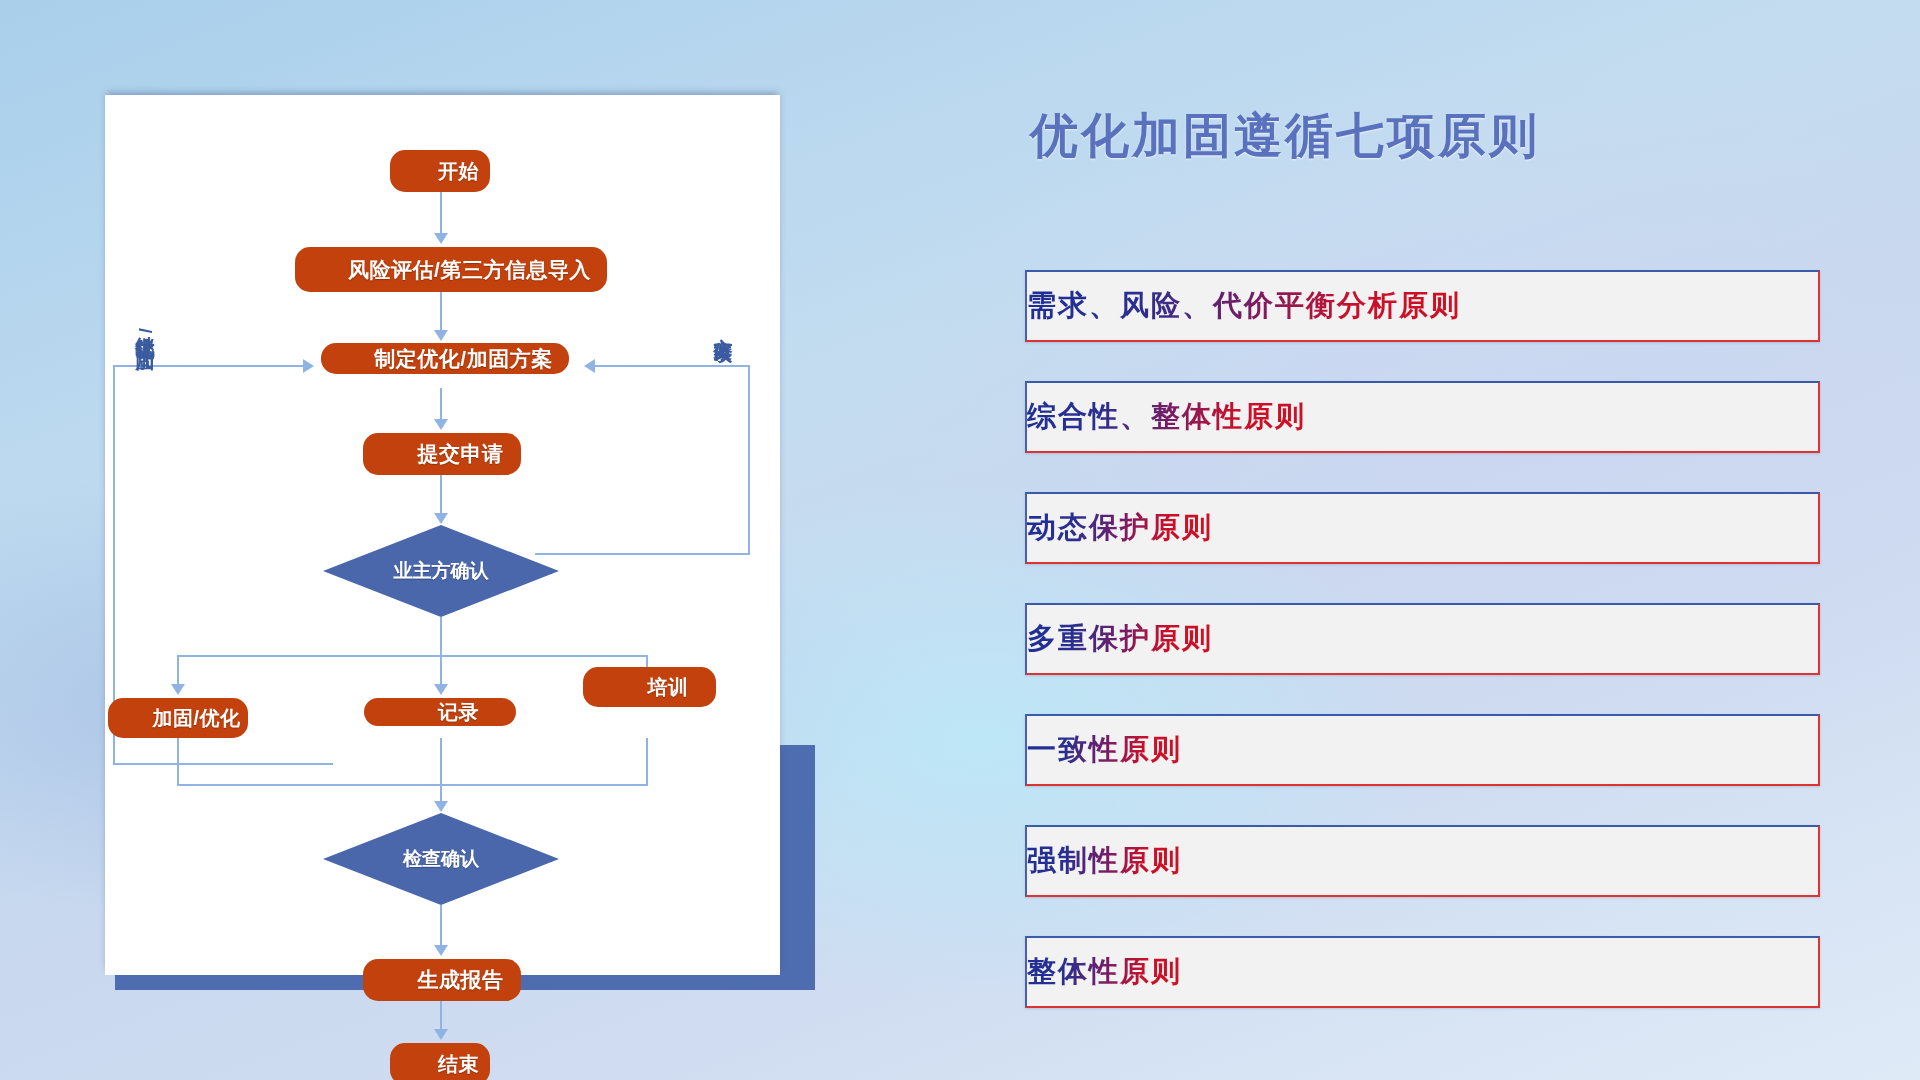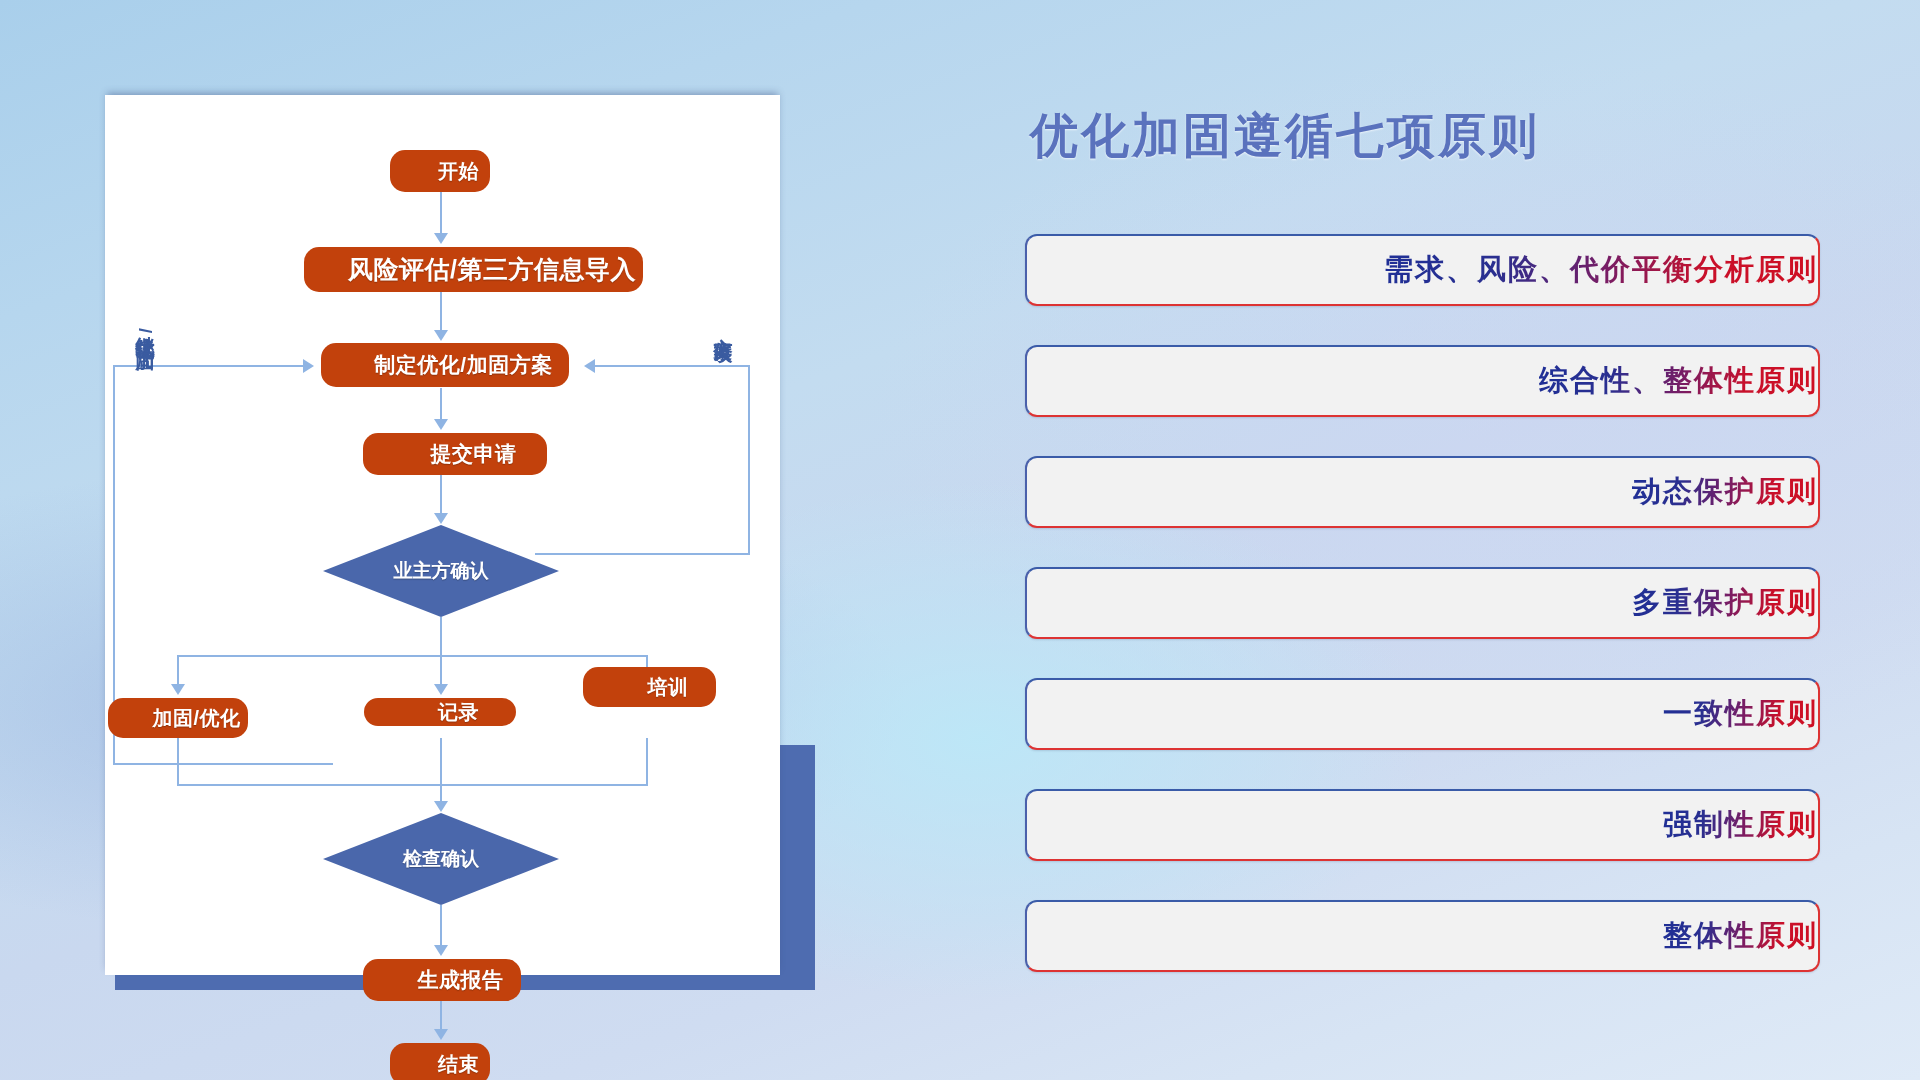--- a/index.html
+++ b/index.html
@@ -79,26 +79,27 @@
     text-align:left;
     font-size:48px; font-weight:bold; color:#5a72bd;
     letter-spacing:3px;
     text-shadow:0 1px 2px rgba(255,255,255,0.7);
   }
   #principle-list { position:absolute; left:1025px; top:234px; width:795px; }
   .p-card {
     position:relative;
     height:72px; margin-bottom:39px;
     background:#f2f2f2;
-    border-radius:12px;
+    border-radius:0;
     border:2px solid #d33;
     border-top-color:#3a5ba8;
     border-left-color:#4a60ab;
-    display:flex; align-items:center; justify-content:flex-end;
+    display:flex; align-items:center; justify-content:flex-start;
     box-shadow: 0 1px 2px rgba(60,70,110,0.18);
+    margin-top: 36px;
   }
   .p-card span {
     font-size:29px; font-weight:bold; letter-spacing:2px;
     background: linear-gradient(100deg,#1f2f96 0%, #2a2f90 26%, #7a1c63 52%, #c9102a 74%, #cf0f22 100%);
     -webkit-background-clip:text; background-clip:text;
     color:transparent; -webkit-text-fill-color:transparent;
   }
 </style>
 </head>
 <body>
@@ -108,46 +109,46 @@
   <div id="accent-shape"></div>
 
   <div id="chart-card">
 
     <div class="node" style="left:285px; top:55px; width:100px; height:42px; font-size:20px;">
       <span>开始</span>
     </div>
     <div class="vline" style="left:335px; top:97px; height:45px;"></div>
     <div class="arrow-d" style="left:329px; top:138px;"></div>
 
-    <div class="node" style="left:199px; top:152px; width:339px; height:45px; font-size:25px;">
+    <div class="node" style="left:190px; top:152px; width:312px; height:45px; font-size:21px;">
       <span>风险评估/第三方信息导入</span>
     </div>
     <div class="vline" style="left:335px; top:197px; height:42px;"></div>
     <div class="arrow-d" style="left:329px; top:235px;"></div>
 
-    <div class="node" style="left:216px; top:248px; width:248px; height:44px; font-size:21px;">
+    <div class="node" style="left:216px; top:248px; width:248px; height:31px; font-size:21px;">
       <span>制定优化/加固方案</span>
     </div>
 
     <div class="vline" style="left:8px; top:270px; height:400px;"></div>
     <div class="hline" style="left:8px; top:270px; width:190px;"></div>
     <div class="arrow-r" style="left:198px; top:264px;"></div>
     <div class="hline" style="left:8px; top:668px; width:220px;"></div>
     <div class="vtext" style="left:30px; top:225px;"><span>继续优化/加固</span></div>
 
     <div class="hline" style="left:490px; top:270px; width:155px;"></div>
     <div class="arrow-l" style="left:479px; top:264px;"></div>
     <div class="vline" style="left:643px; top:270px; height:190px;"></div>
     <div class="hline" style="left:430px; top:458px; width:215px;"></div>
     <div class="vtext" style="left:608px; top:228px;"><span>方案修改</span></div>
 
     <div class="vline" style="left:335px; top:293px; height:34px;"></div>
     <div class="arrow-d" style="left:329px; top:324px;"></div>
 
-    <div class="node" style="left:258px; top:338px; width:184px; height:42px; font-size:21px;">
+    <div class="node" style="left:258px; top:338px; width:158px; height:42px; font-size:21px;">
       <span>提交申请</span>
     </div>
     <div class="vline" style="left:335px; top:380px; height:42px;"></div>
     <div class="arrow-d" style="left:329px; top:418px;"></div>
 
     <div class="diamond" style="left:218px; top:430px; width:236px; height:92px; font-size:19px;">
       <span>业主方确认</span>
     </div>
 
     <div class="vline" style="left:335px; top:522px; height:40px;"></div>

